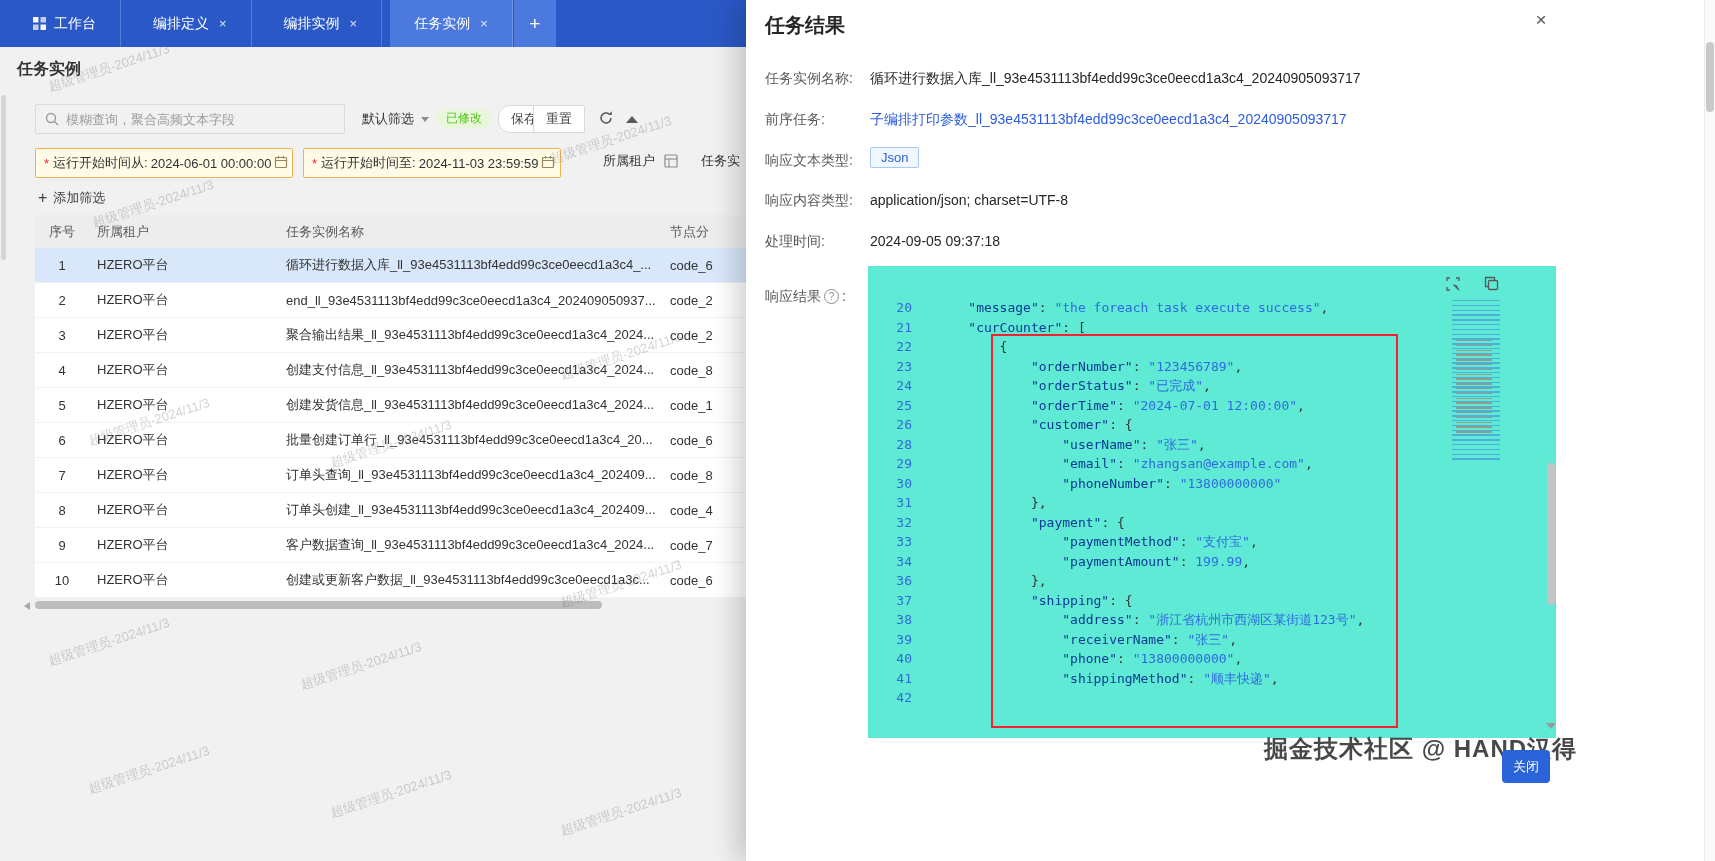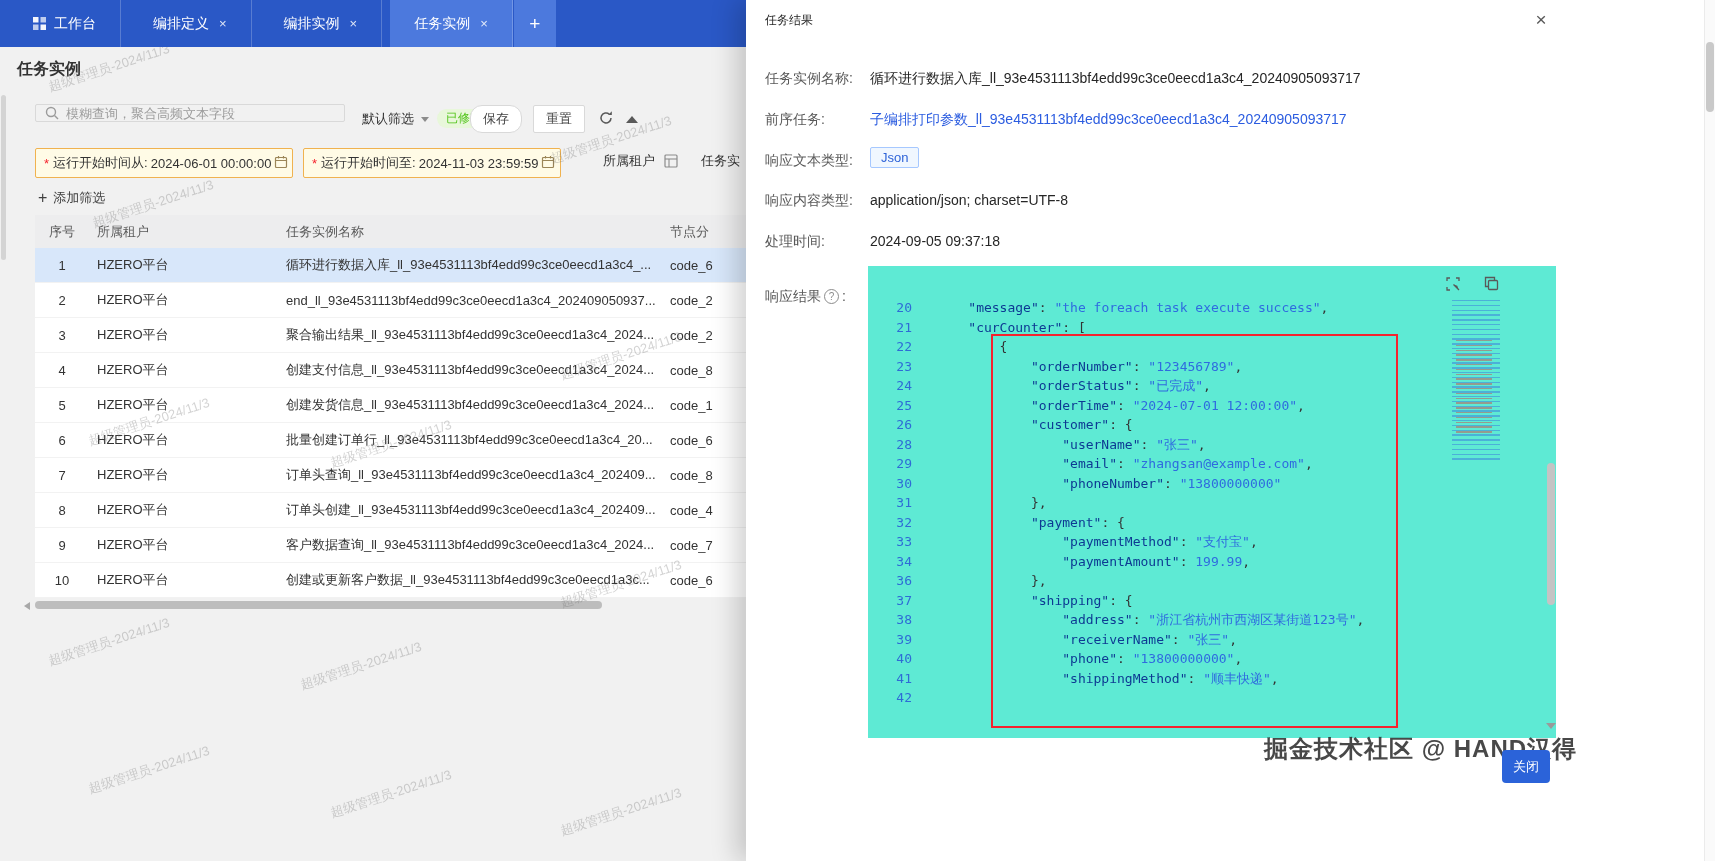--- a/index.html
+++ b/index.html
@@ -14,29 +14,29 @@
   .tab { display:flex; align-items:center; gap:7px; padding:0 24px; color:#fff; font-size:14px; border-right:1px solid rgba(255,255,255,.22); cursor:pointer; white-space:nowrap;margin-left:8px; }
   .tab.active { background:#4c79dd; }
   .tab .x { font-size:13px; opacity:.85; margin-left:3px; }
   .tab-add { width:42px; display:flex; align-items:center; justify-content:center; background:#4c79dd; color:#fff; font-size:19px; margin-left:1px; cursor:pointer; }
 
   
   .left-panel { position:absolute; left:0; top:47px; width:746px; height:814px; overflow:hidden; background:#f1f1f1; }
   .page-title { position:absolute; left:17px; top:12px; font-size:16px; font-weight:700; color:#333; }
   .left-scrollthumb { position:absolute; left:1px; top:48px; width:5px; height:165px; background:#d4d4d4; border-radius:3px; }
 
-  .searchbox { position:absolute; left:35px; top:57px; width:310px; height:18px; border:1px solid #d9d9d9; border-radius:2px; display:flex; align-items:center; padding:0 9px; gap:7px; }
+  .searchbox { position:absolute; left:35px; top:57px; width:310px; height:30px; border:1px solid #d9d9d9; border-radius:2px; display:flex; align-items:center; padding:0 9px; gap:7px; }
   .searchbox input { border:none; outline:none; background:transparent; flex:1; font-size:13px; color:#333; font-family:"Liberation Sans",sans-serif; }
   .searchbox input::placeholder { color:#9d9d9d; }
 
   .preset { position:absolute; left:362px; top:57px; height:30px; display:flex; align-items:center; gap:7px; color:#333; cursor:pointer; }
   .select-caret { width:0; height:0; border-left:4px solid transparent; border-right:4px solid transparent; border-top:5px solid #8c8c8c; }
   .badge-modified { position:absolute; left:437px; top:62px; padding:1px 9px; background:#e8f7da; color:#52c41a; border-radius:10px; font-size:12px; line-height:17px; }
   .btn { position:absolute; top:58px; height:28px; padding:0 12px; background:#fff; border:1px solid #d9d9d9; border-radius:2px; display:flex; align-items:center; font-size:13px; color:#444; cursor:pointer; }
-  .btn-save { left:470px;border-radius:12px; } .btn-reset { left:533px; }
+  .btn-save { left:498px;border-radius:12px; } .btn-reset { left:533px; }
   .refresh-icon { position:absolute; left:598px; top:63px; cursor:pointer; }
   .collapse-caret { position:absolute; left:626px; top:69px; width:0; height:0; border-left:6px solid transparent; border-right:6px solid transparent; border-bottom:7px solid #595959; cursor:pointer; }
 
   .date-field { position:absolute; top:101px; height:30px; background:#fffbe6; border:1px solid #f0b24f; border-radius:2px; display:flex; align-items:center; padding:0 8px; gap:3px; font-size:13px; color:#333; white-space:nowrap; overflow:hidden; }
   .df-from { left:35px; width:258px; } .df-to { left:303px; width:258px; }
   .df-cal { margin-left:auto; flex:none; }
   .req { color:#f5222d; margin-right:1px; }
   .tenant-filter { position:absolute; left:603px; top:105px; display:flex; align-items:center; gap:9px; color:#333; cursor:pointer; }
   .partial-filter { position:absolute; left:701px; top:105px; width:45px; overflow:hidden; white-space:nowrap; color:#333; }
 
@@ -55,21 +55,21 @@
 
   .hscroll { position:absolute; left:8px; top:552px; width:730px; height:12px; }
   .hscroll-left-arrow { position:absolute; left:16px; top:3px; width:0; height:0; border-top:4px solid transparent; border-bottom:4px solid transparent; border-right:6px solid #a8a8a8; }
   .hscroll-thumb { position:absolute; left:27px; top:2px; width:567px; height:8px; background:#bdbdbd; border-radius:4px; cursor:grab; }
 
   .watermark-layer { position:absolute; inset:0; pointer-events:none; z-index:3; }
   .wm { position:absolute; transform:rotate(-18deg); color:rgba(110,110,110,.30); font-size:13px; white-space:nowrap; }
 
   
   .drawer { position:absolute; left:746px; top:0; width:969px; height:861px; background:#fff; box-shadow:-10px 0 24px rgba(0,0,0,.18); z-index:5; }
-  .d-title { position:absolute; left:19px; top:12px; font-size:12px; font-weight:400; color:#262626; }
+  .d-title { position:absolute; left:19px; top:12px; font-size:20px; font-weight:700; color:#262626; }
   .d-close { position:absolute; left:784px; top:9px; width:22px; height:22px; font-size:19px; color:#595959; text-align:center; line-height:22px; cursor:pointer; }
 
   .flabel { position:absolute; left:19px; color:#595959; font-size:14px; white-space:nowrap; }
   .fvalue { position:absolute; left:124px; color:#262626; font-size:14px; white-space:nowrap; }
   .fvalue.link { color:#2b5ce0; cursor:pointer; }
   .tag-json { position:absolute; left:124px; padding:2px 10px; background:#f0f7ff; border:1px solid #a6c8ff; border-radius:2px; color:#2e63d8; font-size:13px; cursor:default; }
   .help-circle { display:inline-flex; width:15px; height:15px; border:1px solid #8c8c8c; border-radius:50%; align-items:center; justify-content:center; font-size:10px; color:#8c8c8c; margin:0 3px; vertical-align:1px; }
 
   .editor { position:absolute; left:122px; top:266px; width:688px; height:472px; background:#5eead4; }
   .ed-icon { position:absolute; top:10px; cursor:pointer; }

